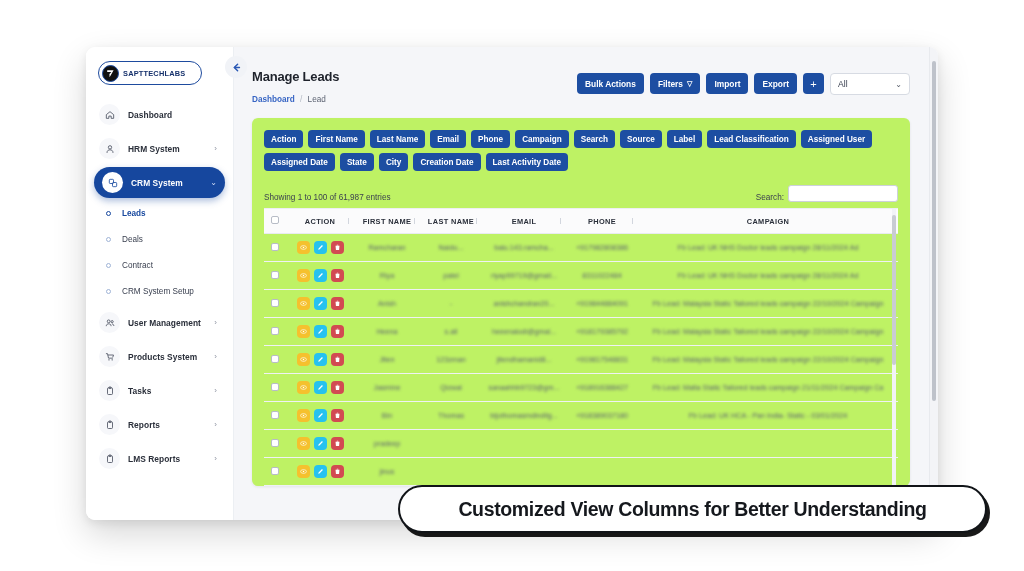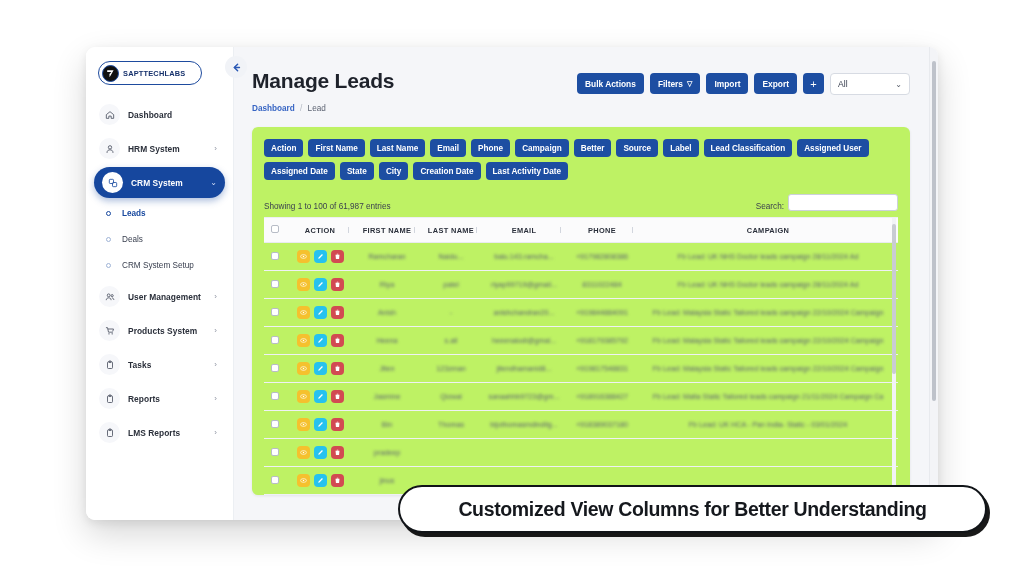--- a/index.html
+++ b/index.html
@@ -113,21 +113,21 @@
     background: #f5f6f9;
     position: relative;
     overflow: hidden;
   }
   #main-scroll { position: absolute; inset: 0 10px 0 0; }
 
   #page-head {
     display: flex; align-items: flex-start; justify-content: space-between;
     padding: 22px 18px 0 18px;
   }
-  #page-title { font-size: 21px; font-weight: 700; color: #1e222b; letter-spacing: -.2px; }
+  #page-title { font-size: 13px; font-weight: 700; color: #1e222b; letter-spacing: -.2px; }
   #breadcrumb { margin-top: 11px; font-size: 8.2px; color: #7b8190; }
   #breadcrumb .crumb-link { color: #3765c4; font-weight: 700; }
   #breadcrumb .crumb-sep { margin: 0 3px; color: #b2b7c2; }
   #breadcrumb .crumb-cur { color: #5c6372; }
 
   #head-actions { display: flex; gap: 6px; padding-top: 4px; }
   .btn-primary {
     background: #1d4ea2; color: #fff;
     font-size: 8.4px; font-weight: 700;
     border: none; border-radius: 4px;
@@ -326,20 +326,24 @@
         <span class="ni-caret">⌄</span>
       </div>
 
       <div class="sub-item active">
         <span class="sub-dot"></span>
         <span class="sub-label">Leads</span>
       </div>
       <div class="sub-item">
         <span class="sub-dot"></span>
         <span class="sub-label">Deals</span>
+      </div>
+      <div class="sub-item">
+        <span class="sub-dot"></span>
+        <span class="sub-label">Contract</span>
       </div>
       <div class="sub-item">
         <span class="sub-dot"></span>
         <span class="sub-label">CRM System Setup</span>
       </div>
 
       <div class="nav-item">
         <span class="ni-icon">
           <svg width="10" height="10" viewBox="0 0 12 12">
               <circle cx="4.4" cy="4" r="1.7" fill="none" stroke="currentColor" stroke-width="1"></circle>
@@ -430,21 +434,21 @@
 
         <section id="panel">
 
           <div id="chips">
             <span class="chip">Action</span>
             <span class="chip">First Name</span>
             <span class="chip">Last Name</span>
             <span class="chip">Email</span>
             <span class="chip">Phone</span>
             <span class="chip">Campaign</span>
-            <span class="chip">Better</span>
+            <span class="chip">Search</span>
             <span class="chip">Source</span>
             <span class="chip">Label</span>
             <span class="chip">Lead Classification</span>
             <span class="chip">Assigned User</span>
             <span class="chip">Assigned Date</span>
             <span class="chip">State</span>
             <span class="chip">City</span>
             <span class="chip">Creation Date</span>
             <span class="chip">Last Activity Date</span>
           </div>

